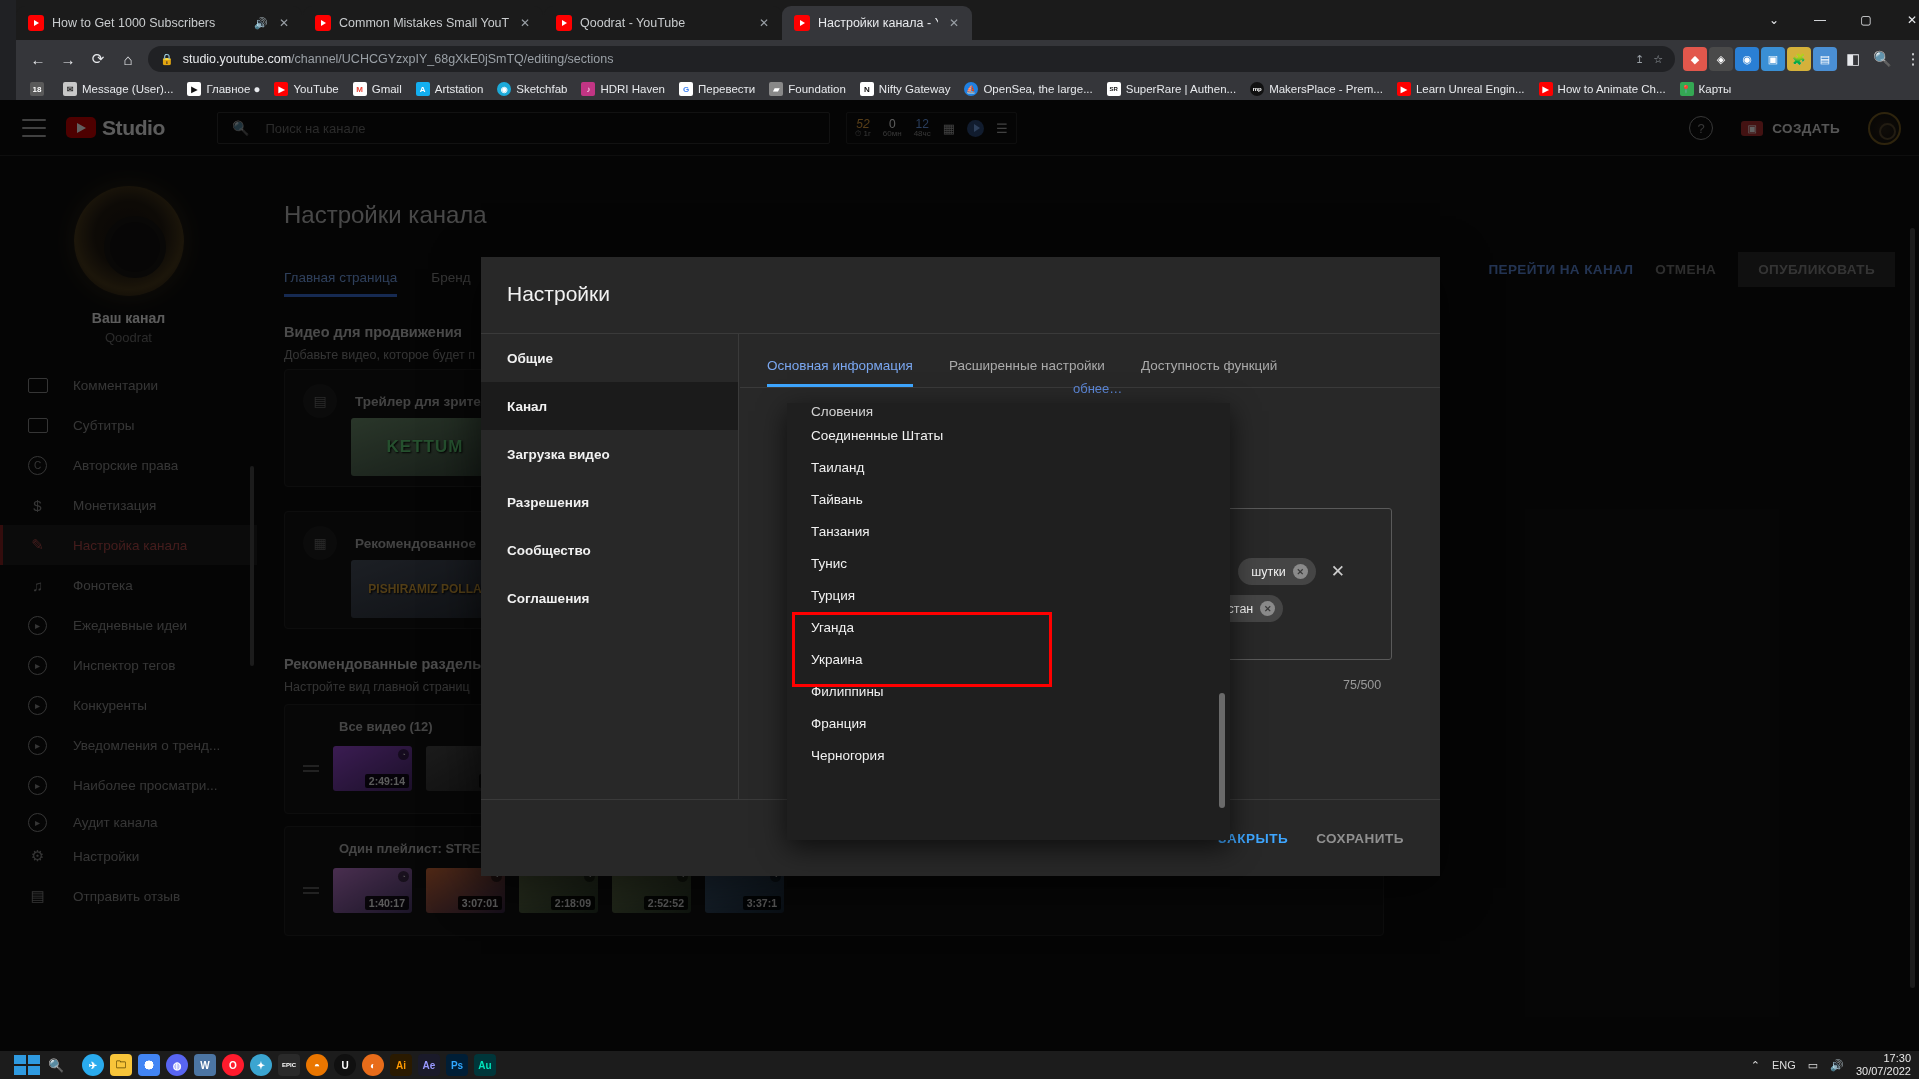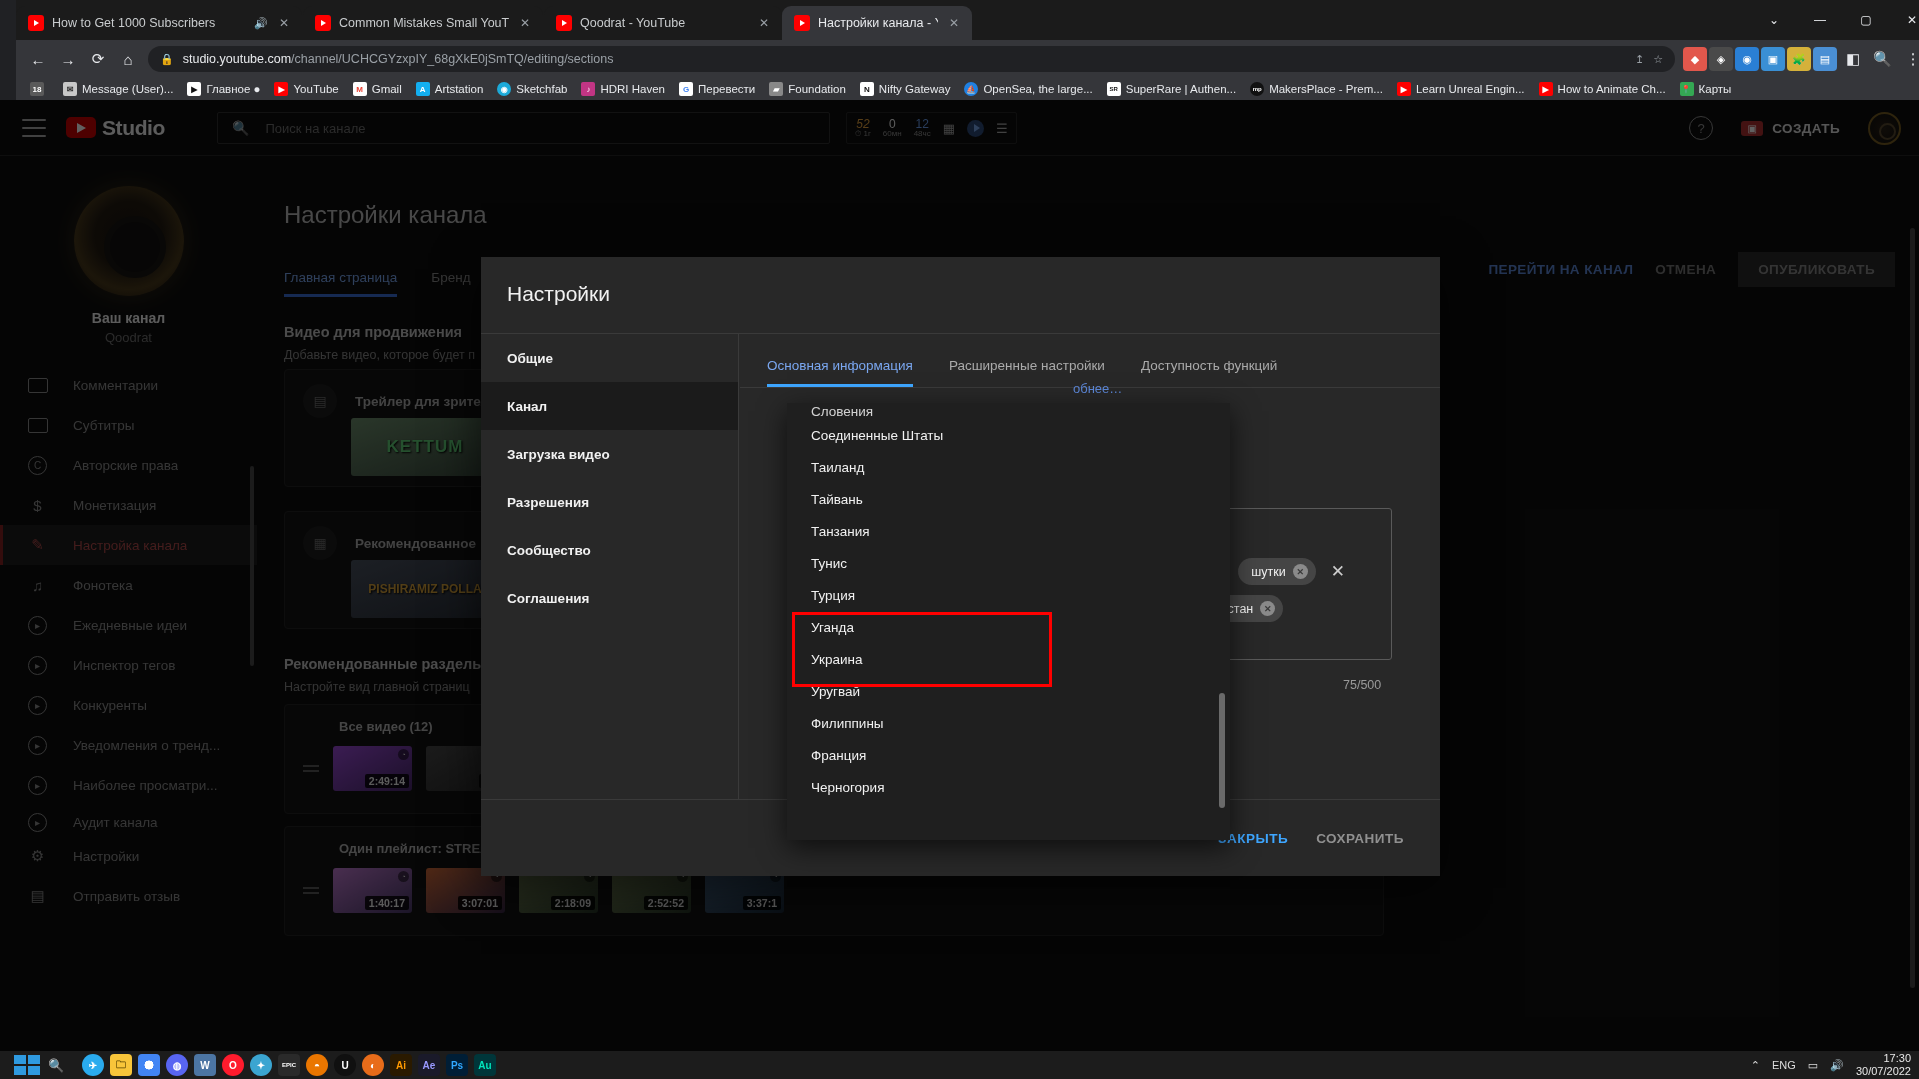--- a/index.html
+++ b/index.html
@@ -612,21 +612,20 @@
   <div class="cdrop">
     <div class="citem clipped" style="height:16px;align-items:flex-end;overflow:hidden">Словения</div>
     <div class="citem">Соединенные Штаты</div>
     <div class="citem">Таиланд</div>
     <div class="citem">Тайвань</div>
     <div class="citem">Танзания</div>
     <div class="citem">Тунис</div>
     <div class="citem">Турция</div>
     <div class="citem">Уганда</div>
     <div class="citem">Украина</div>
-    <div class="citem">Уругвай</div>
     <div class="citem">Филиппины</div>
     <div class="citem">Франция</div>
     <div class="citem">Черногория</div>
 
     <div class="cdrop-scroll"></div>
   </div>
   <div class="chl"></div>
 
   <div class="taskbar">
     <div class="tb-start">

